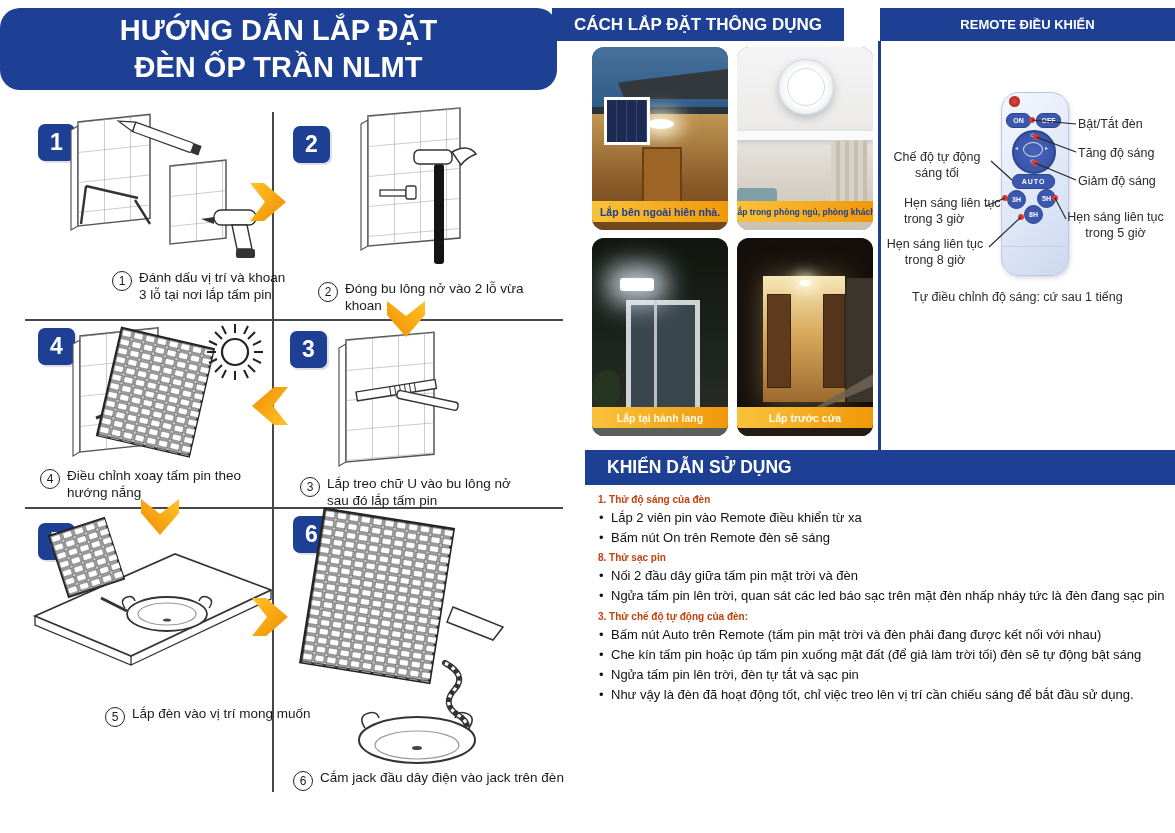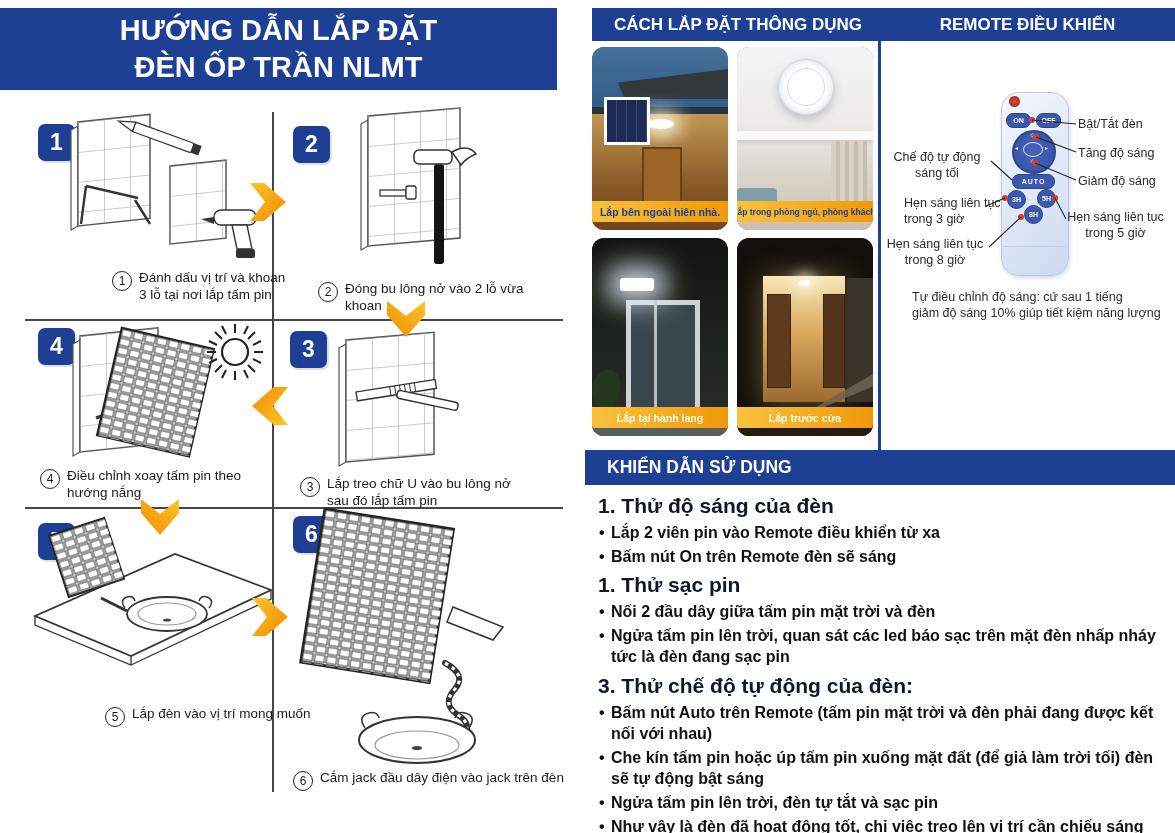--- a/index.html
+++ b/index.html
@@ -19,25 +19,25 @@
   .photo{position:absolute;border-radius:12px;overflow:hidden;background:#777;}
   .ribbon{position:absolute;left:0;right:0;bottom:8px;height:21px;
           background:linear-gradient(90deg,#f9c23c,#f0980a);display:flex;align-items:center;
           justify-content:center;font-weight:700;white-space:nowrap;overflow:hidden;}
   .ribbon.navy{color:#1c3f8e;font-size:10.5px;}
   .ribbon.light{color:#fffbe9;font-size:10.5px;}
   .rbtn{position:absolute;background:#3b57ae;color:#fff;font-weight:700;
         display:flex;align-items:center;justify-content:center;border:1px solid #2c458f;}
   .rdot{position:absolute;width:6px;height:6px;border-radius:50%;background:#e03a2e;}
   .rlabel{position:absolute;font-size:12.5px;color:#2a2a2a;line-height:1.25;}
-  .usage-content h3{margin:6px 0 4px;font-size:21px;color:#0f172a;}
+  .usage-content h3{margin:6px 0 4px;font-size:10px;color:#c2410c;}
   .usage-content h3:first-child{margin-top:2px;}
   .usage-content ul{margin:0;padding:0;list-style:none;}
-  .usage-content li{position:relative;padding-left:13px;margin:3px 0;font-size:16px;
-                    line-height:1.32;color:#111;font-weight:bold;}
+  .usage-content li{position:relative;padding-left:13px;margin:3px 0;font-size:13px;
+                    line-height:1.32;color:#111;}
   .usage-content li::before{content:"•";position:absolute;left:1px;top:0;}
 </style>
 </head>
 <body>
 
 <div id="page">
 
   <svg width="0" height="0" style="position:absolute">
     <defs>
       <pattern id="wallgrid" width="26" height="30" patternUnits="userSpaceOnUse">
@@ -46,21 +46,21 @@
       <pattern id="cells" width="12" height="9" patternUnits="userSpaceOnUse">
         <rect x="1" y="1" width="10" height="7" fill="#fff" stroke="#333" stroke-width="1"></rect>
       </pattern>
       <linearGradient id="goldgrad" x1="0" y1="0" x2="1" y2="1">
         <stop offset="0" stop-color="#ffc427"></stop>
           <stop offset="1" stop-color="#f08c00"></stop>
       </linearGradient>
     </defs>
   </svg>
 
-  <div class="banner" style="left:0;top:8px;width:557px;height:82px;font-size:29px;line-height:37px;flex-direction:column;">
+  <div class="banner" style="left:0;top:8px;width:557px;height:82px;font-size:29px;line-height:37px;flex-direction:column;border-radius:20px;">
     <div>HƯỚNG DẪN LẮP ĐẶT</div>
     <div>ĐÈN ỐP TRẦN NLMT</div>
   </div>
 
   <div class="vline" style="left:272px;top:112px;width:2px;height:680px;"></div>
   <div class="hline" style="left:25px;top:319px;width:538px;height:2px;"></div>
   <div class="hline" style="left:25px;top:507px;width:538px;height:2px;"></div>
 
   <div class="badge" style="left:38px;top:124px;">1</div>
   <div class="badge" style="left:293px;top:126px;">2</div>
@@ -208,21 +208,21 @@
   </div>
   <div class="caption" style="left:105px;top:706px;width:240px;">
     <span class="cnum">5</span>
     <span>Lắp đèn vào vị trí mong muốn</span>
   </div>
   <div class="caption" style="left:293px;top:770px;width:280px;white-space:nowrap;">
     <span class="cnum">6</span>
     <span>Cắm jack đầu dây điện vào jack trên đèn</span>
   </div>
 
-  <div class="banner" style="left:592px;top:8px;width:292px;height:33px;font-size:17px;">CÁCH LẮP ĐẶT THÔNG DỤNG</div>
+  <div class="banner" style="left:552px;top:8px;width:292px;height:33px;font-size:17px;">CÁCH LẮP ĐẶT THÔNG DỤNG</div>
 
   <div class="photo" style="left:592px;top:47px;width:136px;height:183px;">
     <div class="abs" style="left:0;top:0;right:0;height:62px;background:linear-gradient(180deg,#47719b,#2f5b86);"></div>
     <div class="abs" style="left:26px;top:22px;right:0;height:30px;background:#33383d;clip-path:polygon(0 45%,100% 0,100% 100%,6% 100%);"></div>
     <div class="abs" style="left:0;top:62px;right:0;bottom:0;background:linear-gradient(180deg,#c59a55,#8a5a28 62%,#6e451d);"></div>
     <div class="abs" style="left:0;top:60px;right:0;height:7px;background:#27333d;"></div>
     <div class="abs" style="left:55px;top:72px;width:27px;height:10px;border-radius:50%;background:#fff;box-shadow:0 0 18px 8px rgba(255,250,220,.95);"></div>
     <div class="abs" style="left:50px;top:100px;width:36px;height:66px;background:#9c6526;border:2px solid #6b3f14;"></div>
     <div class="abs" style="left:12px;top:50px;width:40px;height:42px;background:repeating-linear-gradient(90deg,#1d2b52 0 9px,#35477c 9px 10px),repeating-linear-gradient(0deg,#1d2b52 0 9px,#35477c 9px 10px);border:3px solid #fff;"></div>
     <div class="ribbon navy">Lắp bên ngoài hiên nhà.</div>
@@ -253,21 +253,21 @@
     <div class="abs" style="left:26px;top:38px;width:82px;height:126px;background:linear-gradient(180deg,#f7e7b8,#d9a95c 45%,#9c6a2e);box-shadow:0 0 26px rgba(250,220,150,.35);"></div>
     <div class="abs" style="left:30px;top:56px;width:22px;height:92px;background:#5f3b1d;border:1px solid #3a2410;"></div>
     <div class="abs" style="left:86px;top:56px;width:20px;height:92px;background:#54341a;border:1px solid #3a2410;"></div>
     <div class="abs" style="left:62px;top:42px;width:12px;height:6px;background:#fff;border-radius:50%;box-shadow:0 0 14px 6px rgba(255,248,225,.9);"></div>
     <div class="abs" style="right:0;top:40px;width:26px;height:124px;background:#3c352c;"></div>
     <div class="abs" style="right:0;bottom:26px;width:62px;height:44px;background:#6e6353;clip-path:polygon(0 100%,100% 18%,100% 46%,10% 100%);opacity:.85;"></div>
     <div class="abs" style="left:0;bottom:0;right:0;height:18px;background:#241b12;"></div>
     <div class="ribbon light">Lắp trước cửa</div>
   </div>
 
-  <div class="banner" style="left:880px;top:8px;width:295px;height:33px;font-size:17px;">REMOTE ĐIỀU KHIỂN</div>
+  <div class="banner" style="left:880px;top:8px;width:295px;height:33px;font-size:13px;">REMOTE ĐIỀU KHIỂN</div>
   <div class="abs" style="left:878px;top:41px;width:2.5px;height:409px;background:#1e4094;"></div>
 
   <div class="abs" style="left:1001px;top:92px;width:66px;height:182px;border-radius:18px;background:linear-gradient(135deg,#f4f7fd,#dde6f6 60%,#ccd8ef);border:1px solid #b9c7e2;box-shadow:1px 2px 4px rgba(80,100,150,.25);"></div>
   <div class="abs" style="left:1003px;top:246px;width:62px;height:1px;background:#c3cfe8;"></div>
   <div class="abs" style="left:1009px;top:96px;width:11px;height:11px;border-radius:50%;background:radial-gradient(circle,#e0483c,#9f1f18);"></div>
   <div class="rbtn" style="left:1006px;top:113px;width:23px;height:13px;border-radius:7px;font-size:7px;">ON</div>
   <div class="rbtn" style="left:1036px;top:113px;width:23px;height:13px;border-radius:7px;font-size:7px;">OFF</div>
   <div class="abs" style="left:1012px;top:130px;width:40px;height:40px;border-radius:50%;background:radial-gradient(circle,#4a63bd,#32509f);border:2px solid #2c458f;"></div>
   <div class="abs" style="left:1023px;top:142px;width:18px;height:13px;border-radius:50%;border:1px solid rgba(255,255,255,.75);"></div>
   <div class="abs" style="left:1029px;top:131px;font-size:7px;color:#fff;">☼</div>
@@ -293,32 +293,31 @@
   <div class="rlabel" style="left:1078px;top:117px;">Bật/Tắt đèn</div>
   <div class="rlabel" style="left:1078px;top:146px;">Tăng độ sáng</div>
   <div class="rlabel" style="left:1078px;top:174px;">Giảm độ sáng</div>
   <div class="rlabel" style="left:1063px;top:210px;width:105px;text-align:center;">Hẹn sáng liên tục trong 5 giờ</div>
   <div class="rlabel" style="left:886px;top:150px;width:102px;text-align:center;">Chế độ tự động sáng tối</div>
   <div class="rlabel" style="left:904px;top:196px;width:106px;text-align:left;">Hẹn sáng liên tục trong 3 giờ</div>
   <div class="rlabel" style="left:882px;top:237px;width:106px;text-align:center;">Hẹn sáng liên tục trong 8 giờ</div>
 
   <div class="rlabel" style="left:912px;top:290px;width:262px;">
     <div>Tự điều chỉnh độ sáng: cứ sau 1 tiếng</div>
-    <div>giảm độ sáng 10% giúp tiết kiệm năng lượng</div>
   </div>
 
   <div class="banner" style="left:585px;top:450px;width:590px;height:35px;font-size:17.5px;justify-content:flex-start;padding-left:22px;box-sizing:border-box;">KHIỂN DẪN SỬ DỤNG</div>
 
   <div class="abs usage-content" style="left:598px;top:492px;width:568px;">
     <h3>1. Thử độ sáng của đèn</h3>
     <ul>
       <li>Lắp 2 viên pin vào Remote điều khiển từ xa</li>
       <li>Bấm nút On trên Remote đèn sẽ sáng</li>
     </ul>
-    <h3>1. Thử sạc pin</h3>
+    <h3>8. Thử sạc pin</h3>
     <ul>
       <li>Nối 2 đầu dây giữa tấm pin mặt trời và đèn</li>
       <li>Ngửa tấm pin lên trời, quan sát các led báo sạc trên mặt đèn nhấp nháy tức là đèn đang sạc pin</li>
     </ul>
     <h3>3. Thử chế độ tự động của đèn:</h3>
     <ul>
       <li>Bấm nút Auto trên Remote (tấm pin mặt trời và đèn phải đang được kết nối với nhau)</li>
       <li>Che kín tấm pin hoặc úp tấm pin xuống mặt đất (để giả làm trời tối) đèn sẽ tự động bật sáng</li>
       <li>Ngửa tấm pin lên trời, đèn tự tắt và sạc pin</li>
       <li>Như vậy là đèn đã hoạt động tốt, chỉ việc treo lên vị trí cần chiếu sáng để bắt đầu sử dụng.</li>

